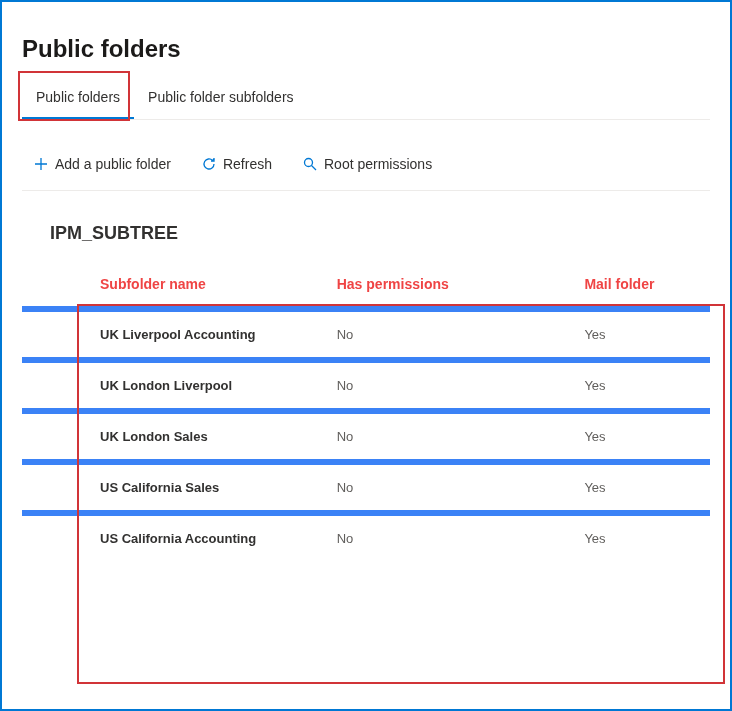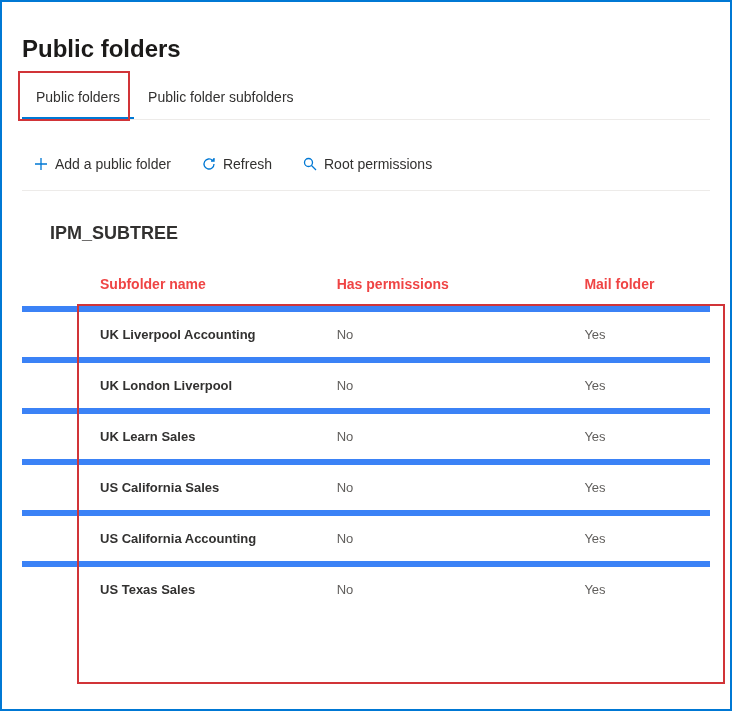--- a/index.html
+++ b/index.html
@@ -166,37 +166,32 @@
           <td>UK Liverpool Accounting</td>
           <td>No</td>
           <td>Yes</td>
         </tr>
         <tr>
           <td>UK London Liverpool</td>
           <td>No</td>
           <td>Yes</td>
         </tr>
         <tr>
-          <td>UK Learn Sales</td>
+          <td>UK London Sales</td>
           <td>No</td>
           <td>Yes</td>
         </tr>
         <tr>
           <td>US California Sales</td>
           <td>No</td>
           <td>Yes</td>
         </tr>
         <tr>
           <td>US California Accounting</td>
           <td>No</td>
           <td>Yes</td>
         </tr>
-        <tr>
-          <td>US Texas Sales</td>
-          <td>No</td>
-          <td>Yes</td>
-        </tr>
       </tbody>
     </table>
     <div class="highlight-rect" style="left:55px; top:40px; width:648px; height:380px;"></div>
   </div>
 
 </div>
 
 </body></html>

